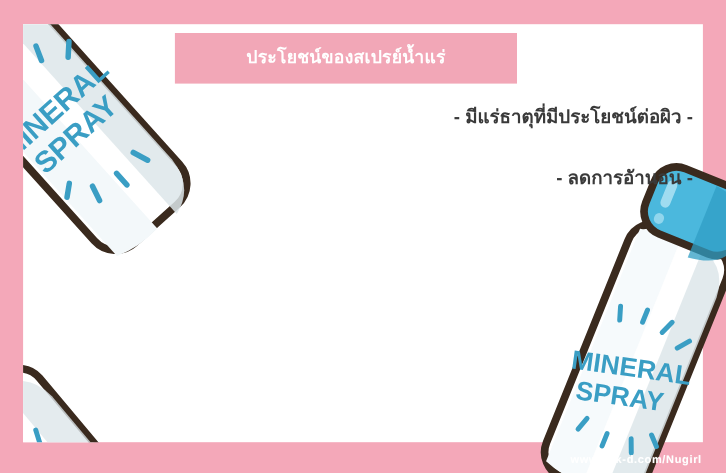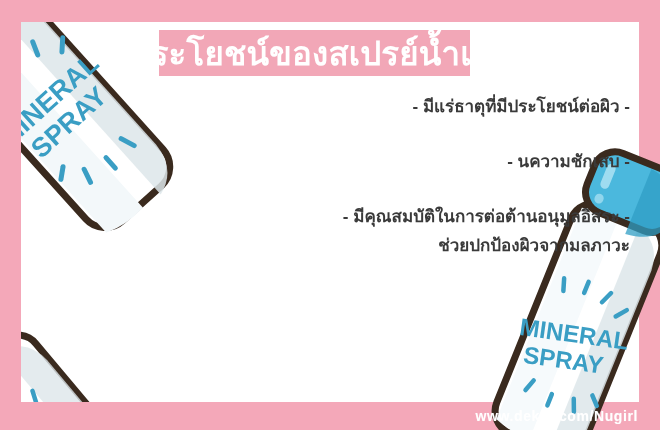--- a/index.html
+++ b/index.html
@@ -28,21 +28,21 @@
     height: 380px;
     background: #ffffff;
     overflow: hidden;
   }
 
   
   .footer-url {
     position: absolute;
     right: 22px;
     bottom: 6px;
-    font-size: 14px;
+    font-size: 10px;
     font-weight: bold;
     letter-spacing: 0.6px;
     color: #ffffff;
     white-space: nowrap;
     text-shadow: 0 0 1px rgba(255,255,255,.4);
   }
 
   
   .title-band {
     position: absolute;
@@ -50,21 +50,21 @@
     top: 30px;
     width: 311px;
     height: 46px;
     background: #f2a7b7;
     display: flex;
     align-items: center;
     justify-content: center;
   }
   .title-band .title-text {
     color: #ffffff;
-    font-size: 33px;
+    font-size: 16px;
     font-weight: bold;
     line-height: 1;
     letter-spacing: .2px;
     white-space: nowrap;
   }
 
   
   .copy {
     position: absolute;
     left: 12px;
@@ -209,25 +209,21 @@
     <span class="title-text">ประโยชน์ของสเปรย์น้ำแร่</span>
   </div>
 
   <div class="copy">
 
     <div class="para">
       <div class="line">- มีแร่ธาตุที่มีประโยชน์ต่อผิว -</div>
     </div>
 
     <div class="para">
-      <div class="line">- นความชักเสบ -</div>
-    </div>
-
-    <div class="para">
-      <div class="line">- มีคุณสมบัติในการต่อต้านอนุมูลอิสระ -</div>
-      <div class="line">ช่วยปกป้องผิวจากมลภาวะ</div>
-    </div>
+      <div class="line">- ลดการอัานอน -</div>
+    </div>
+
 
   </div>
 
   <div class="footer-url">www.dek-d.com/Nugirl</div>
 
 </div>
 
 </body></html>

